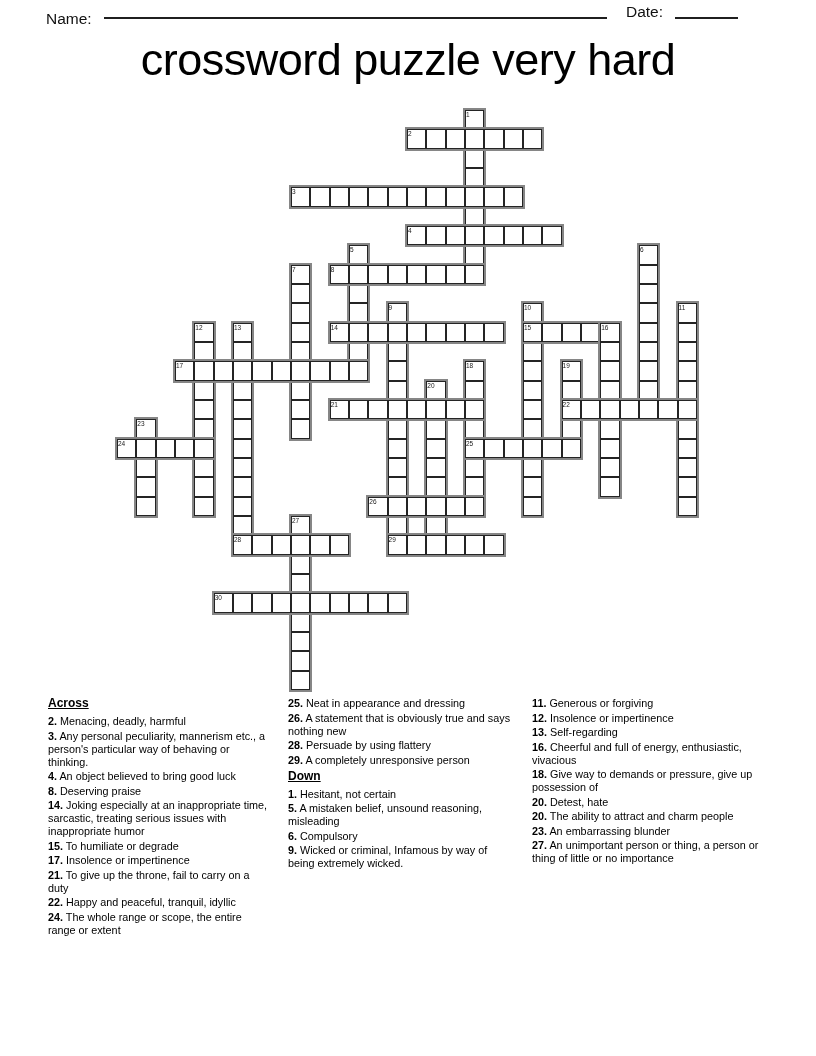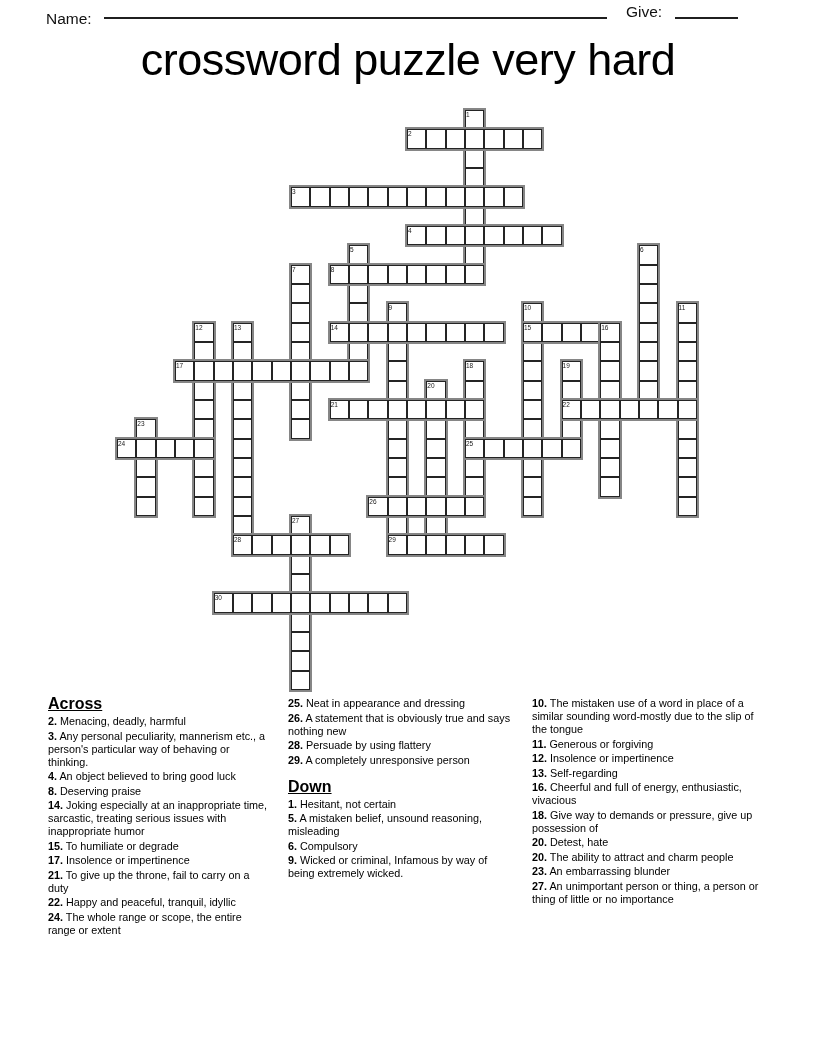--- a/index.html
+++ b/index.html
@@ -21,34 +21,34 @@
   .word.across{flex-direction:row;}
   .word.down{flex-direction:column;}
   .cell{box-sizing:border-box;border:1px solid #242424;background:#fff;flex:none;}
   .cellnum{
     position:absolute;font-size:6.5px;line-height:7px;color:#1a1a1a;
     font-family:"Liberation Sans", sans-serif;z-index:5;
   }
   
   .clue-col{position:absolute;top:697px;font-size:10.8px;line-height:13px;color:#000;}
   .clue-heading{
-    font-size:16px;font-weight:700;text-decoration:underline;margin:0 0 5px 0;
+    font-size:12px;font-weight:700;text-decoration:underline;margin:0 0 5px 0;
   }
-  .clue-heading.mid{margin-top:13px;}
+  .clue-heading.mid{margin-top:3px;}
   .clue{margin:0 0 1.5px 0;}
   .clue b{font-weight:700;}
 </style>
 </head>
 <body>
 
 <div class="page">
 
   <div class="hdr-label" style="left:46px;top:10px;">Name:</div>
   <div class="fill-line" style="left:104px;top:17px;width:503px;"></div>
-  <div class="hdr-label" style="left:626px;top:3px;">Give:</div>
+  <div class="hdr-label" style="left:626px;top:3px;">Date:</div>
   <div class="fill-line" style="left:675px;top:17px;width:63px;"></div>
 
   <div class="title">crossword puzzle very hard</div>
 
   <div class="grid">
       <div class="word down" style="left: 462.94px; top: 108px;">
         <div class="cell" style="width: 19.33px; height: 19.33px;"></div>
         <div class="cell" style="width: 19.33px; height: 19.33px;"></div>
         <div class="cell" style="width: 19.33px; height: 19.33px;"></div>
         <div class="cell" style="width: 19.33px; height: 19.33px;"></div>
@@ -406,21 +406,20 @@
       <div class="clue"><b>26.</b> A statement that is obviously true and says nothing new</div>
       <div class="clue"><b>28.</b> Persuade by using flattery</div>
       <div class="clue"><b>29.</b> A completely unresponsive person</div>
       <div class="clue-heading mid">Down</div>
       <div class="clue"><b>1.</b> Hesitant, not certain</div>
       <div class="clue"><b>5.</b> A mistaken belief, unsound reasoning, misleading</div>
       <div class="clue"><b>6.</b> Compulsory</div>
       <div class="clue"><b>9.</b> Wicked or criminal, Infamous by way of being extremely wicked.</div>
     </div>
   <div class="clue-col" style="left:532px;width:238px;">
-      <div class="clue"><b>10.</b> The mistaken use of a word in place of a similar sounding word-mostly due to the slip of the tongue</div>
       <div class="clue"><b>11.</b> Generous or forgiving</div>
       <div class="clue"><b>12.</b> Insolence or impertinence</div>
       <div class="clue"><b>13.</b> Self-regarding</div>
       <div class="clue"><b>16.</b> Cheerful and full of energy, enthusiastic, vivacious</div>
       <div class="clue"><b>18.</b> Give way to demands or pressure, give up possession of</div>
       <div class="clue"><b>20.</b> Detest, hate</div>
       <div class="clue"><b>20.</b> The ability to attract and charm people</div>
       <div class="clue"><b>23.</b> An embarrassing blunder</div>
       <div class="clue"><b>27.</b> An unimportant person or thing, a person or thing of little or no importance</div>
     </div>

